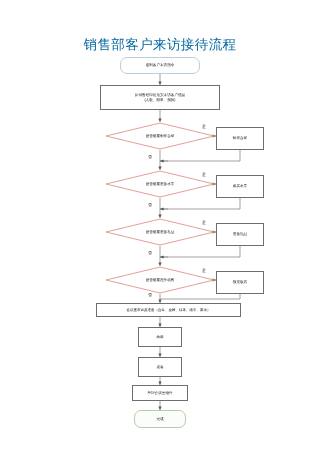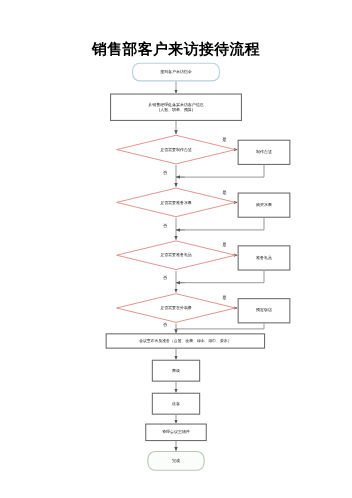--- a/index.html
+++ b/index.html
@@ -4,21 +4,21 @@
 <style>
   html,body{margin:0;padding:0;}
   body{
     width:320px;height:453px;background:#ffffff;
     font-family:"Liberation Sans","DejaVu Sans",sans-serif;
     overflow:hidden;position:relative;
   }
   #chart{position:absolute;inset:0;}
   .title{
     position:absolute;left:0;right:0;top:36px;text-align:center;
-    font-size:13.5px;font-weight:bold;color:#000000;letter-spacing:.4px;
+    font-size:13.5px;font-weight:normal;color:#0369a1;letter-spacing:.4px;
     white-space:nowrap;
   }
   .node{position:absolute;box-sizing:border-box;display:flex;
         align-items:center;justify-content:center;text-align:center;
         background:#ffffff;line-height:1.25;color:#111;}
   .term{border:1px solid #b9cfdc;border-radius:7px;font-size:3.6px;}
   .term.end{border:1px solid #b4ccad;background:#fbfdfa;}
   .proc{border:1px solid #6e6e6e;font-size:3.6px;}
   .proc.wide{font-size:3.5px;}
   .diamond-wrap{position:absolute;}

